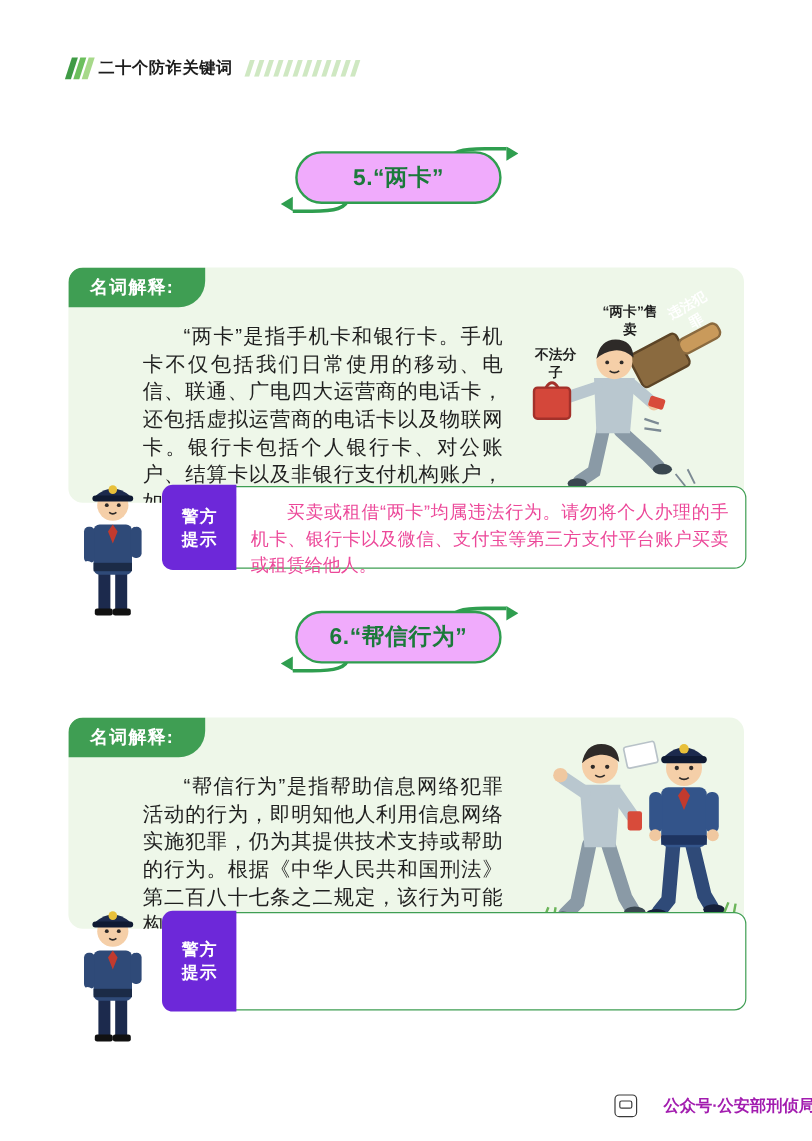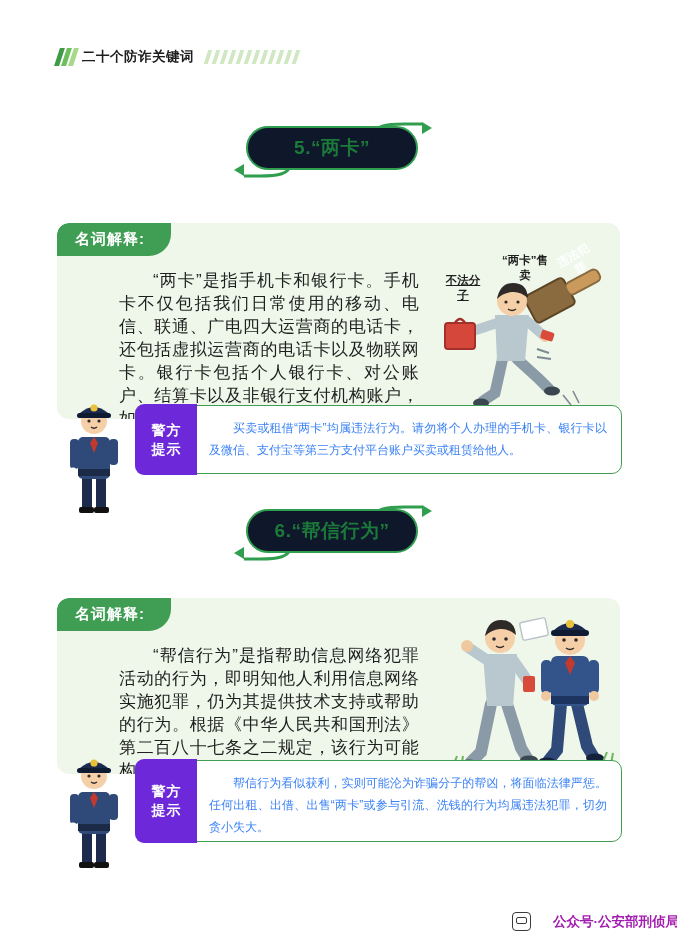--- a/index.html
+++ b/index.html
@@ -77,21 +77,21 @@
     height: 56px;
   }
   .pill {
     position: absolute;
     left: 14px;
     top: 4px;
     width: 172px;
     height: 44px;
     border: 2px solid #2f9e4f;
     border-radius: 24px;
-    background: #0f172a;
+    background: #f0abfc;
     display: flex;
     align-items: center;
     justify-content: center;
     font-size: 19px;
     font-weight: bold;
     color: #1b7a3a;
     letter-spacing: 0.5px;
     box-sizing: border-box;
     z-index: 2;
   }
@@ -161,25 +161,25 @@
     align-items: center;
     justify-content: center;
     line-height: 19px;
     letter-spacing: 1px;
   }
   .tip-text {
     position: absolute;
     left: 72px;
     right: 14px;
     top: 11px;
-    font-size: 12px;
+    font-size: 15px;
     line-height: 22px;
     text-align: justify;
     text-indent: 2em;
-    color: #3b82f6;
+    color: #ec4899;
   }
 
   
   .page-number {
     position: absolute;
     left: 0;
     right: 0;
     top: 893px;
     text-align: center;
     font-size: 13px;
@@ -307,21 +307,21 @@
         </g>
 
         <g>
           <rect x="8" y="58" width="30" height="26" rx="3" fill="#d4473a" stroke="#a3312a" stroke-width="2"></rect>
           <path d="M18,58 q5,-8 10,0" stroke="#a3312a" stroke-width="2.4" fill="none"></path>
         </g>
 
         <path d="M100,84 l12,4 M100,92 l14,2" stroke="#7c8a94" stroke-width="2" fill="none"></path>
         <path d="M126,130 l8,10 M136,126 l6,12" stroke="#7c8a94" stroke-width="1.6" fill="none"></path>
       </svg>
-      <span class="label-cn" style="left:4px; top:8px; width:44px;text-decoration:underline;">不法分子</span>
+      <span class="label-cn" style="left:4px; top:24px; width:44px;">不法分子</span>
       <span class="label-cn" style="left:62px; top:-12px; width:52px;">“两卡”售卖</span>
       <span class="label-cn" style="left:118px; top:-18px; width:44px; color:#ffffff; transform:rotate(-30deg);">违法犯罪</span>
     </div>
   </div>
 
   <div class="officer" style="left:62px; top:393px;">
     <svg width="64" height="122" viewBox="0 0 64 122">
 
       <rect x="20" y="82" width="10" height="34" fill="#1c2a4d"></rect>
       <rect x="34" y="82" width="10" height="34" fill="#1c2a4d"></rect>
@@ -447,21 +447,20 @@
       <circle cx="32" cy="15" r="3.6" fill="#e8c03a"></circle>
       <path d="M32,44 l4,6 l-4,10 l-4,-10 Z" fill="#c23a2e"></path>
     </svg>
   </div>
 
   <div class="tip" style="left:136px; top:760px; width:484px; height:80px;">
     <div class="tip-label">
       <span>警方</span>
       <span>提示</span>
     </div>
-    <div class="tip-text">帮信行为看似获利，实则可能沦为诈骗分子的帮凶，将面临法律严惩。任何出租、出借、出售“两卡”或参与引流、洗钱的行为均属违法犯罪，切勿贪小失大。</div>
   </div>
 
 
   <div class="watermark">
     <span class="wm-icon"></span>
     <span>公众号·公安部刑侦局</span>
   </div>
 
 </div>
 

